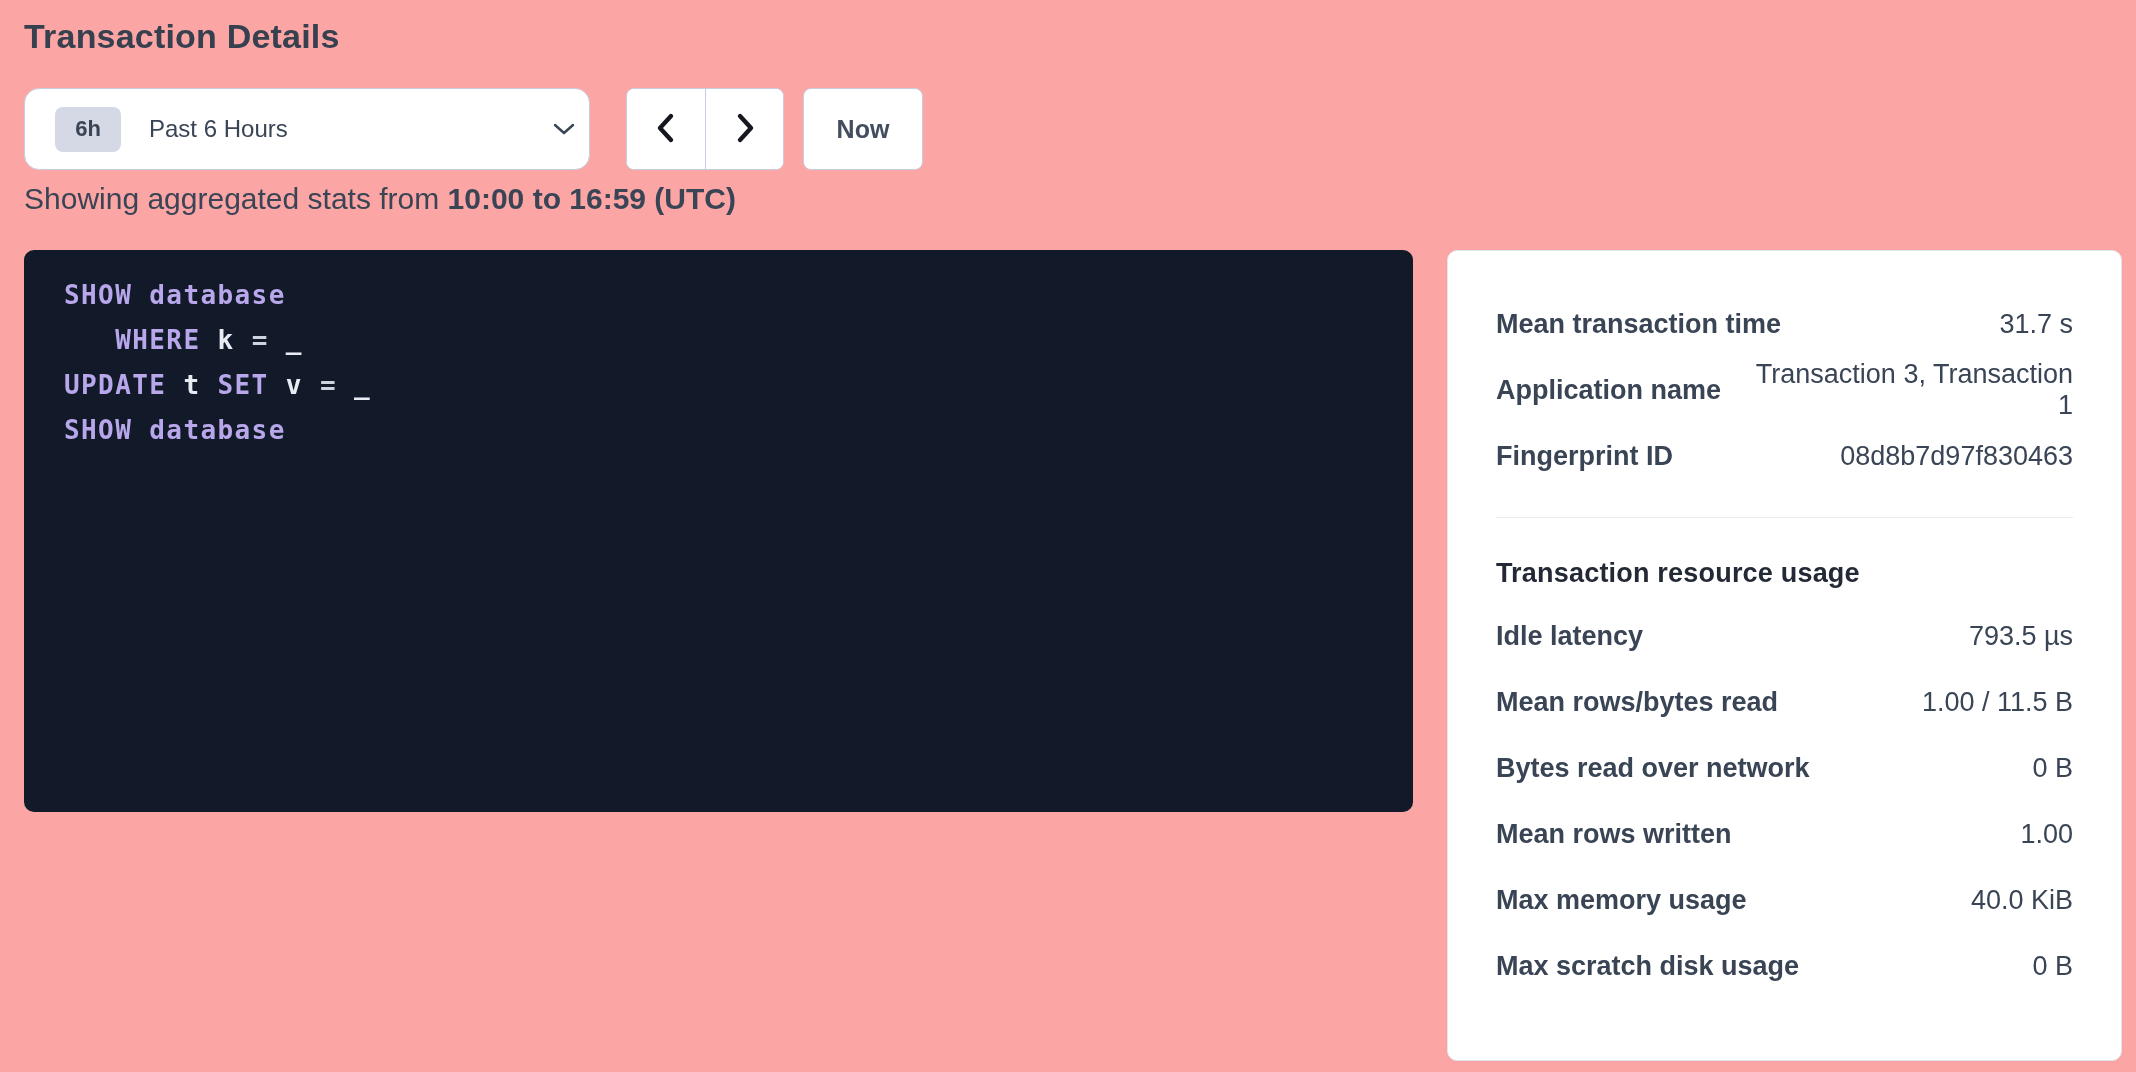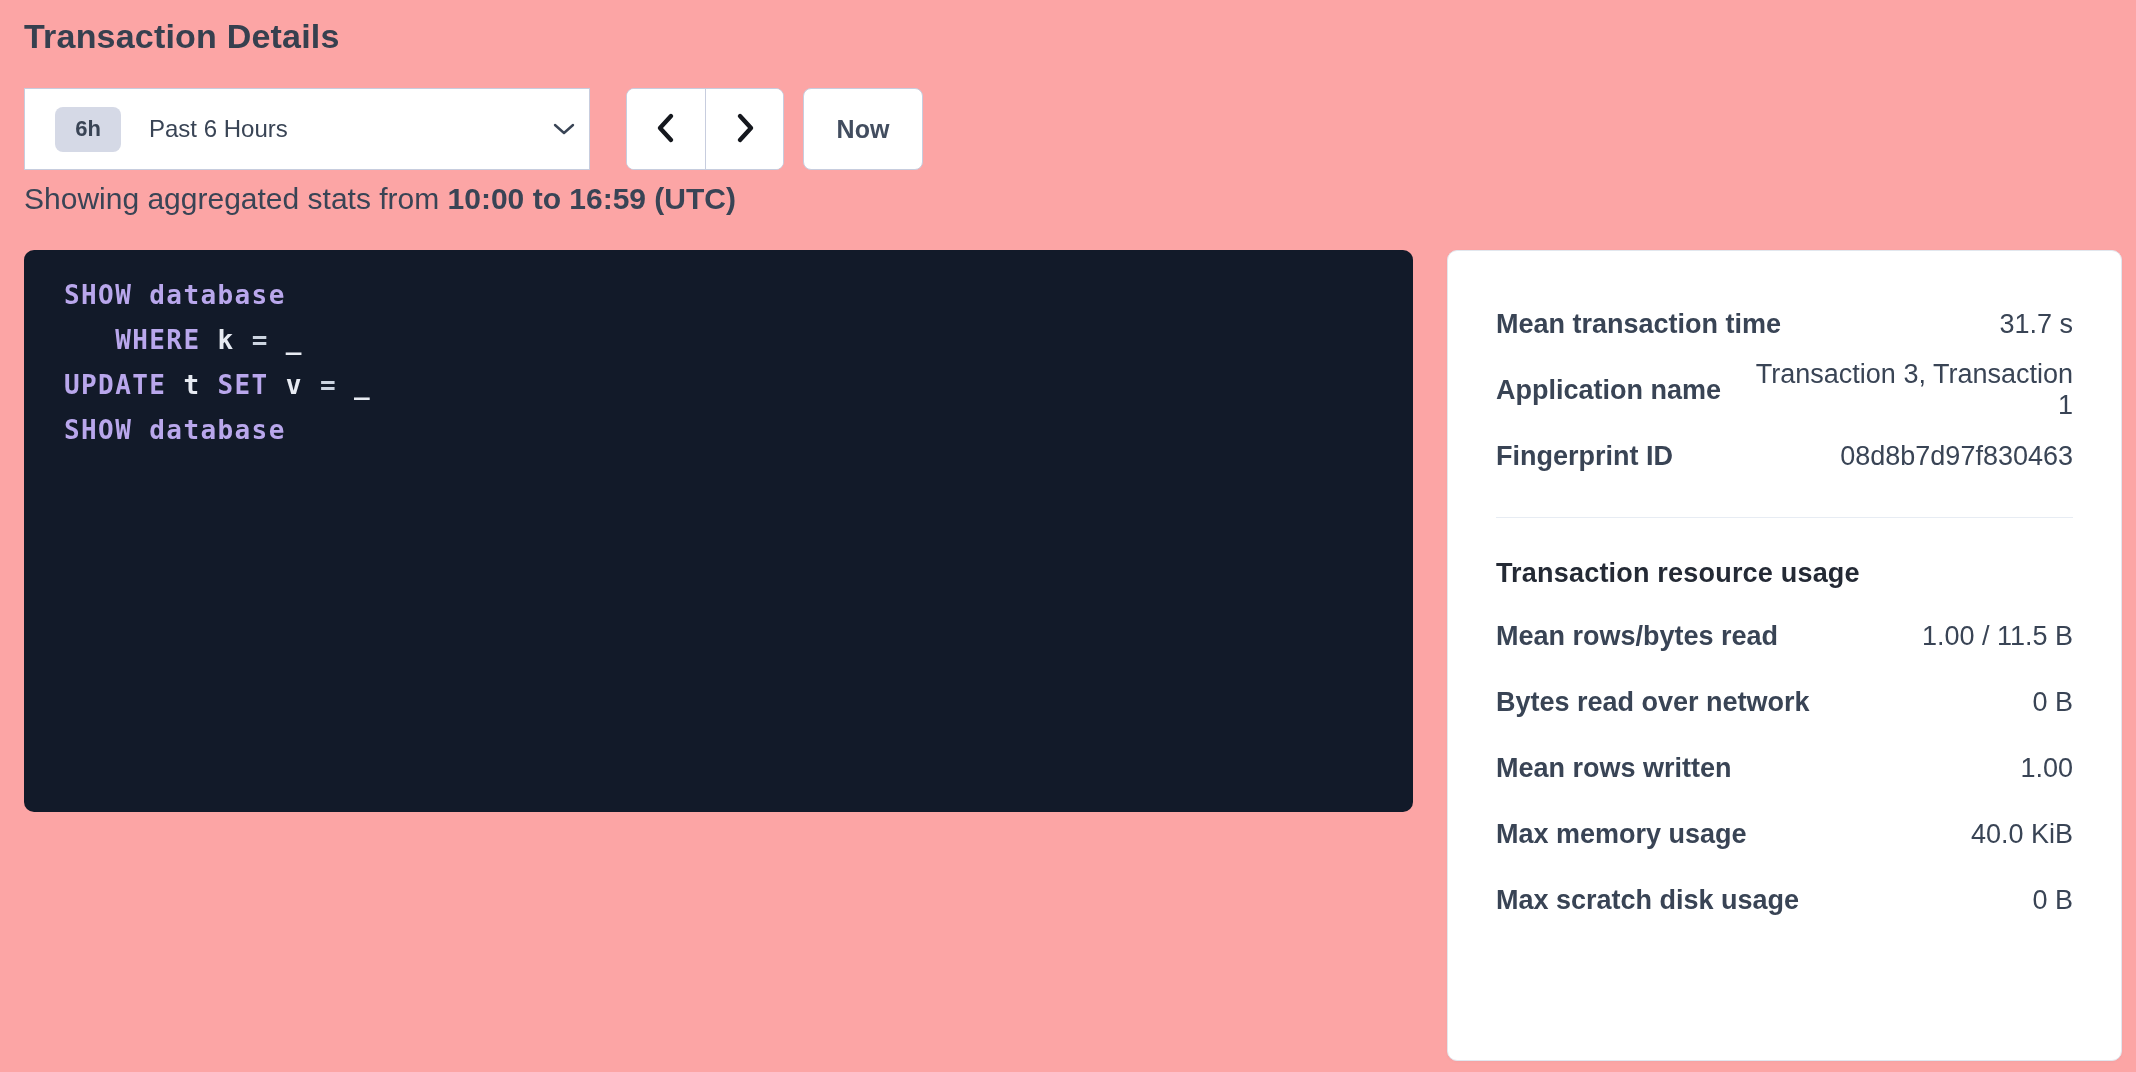--- a/index.html
+++ b/index.html
@@ -29,21 +29,21 @@
   .controls {
     display: flex;
     align-items: stretch;
     margin-top: 32px;
     height: 82px;
   }
   .time-select {
     width: 566px;
     background: #ffffff;
     border: 1px solid #c7cdde;
-    border-radius: 0;
+    border-radius: 15px;
     display: flex;
     align-items: center;
     padding: 0 12px 0 30px;
     cursor: pointer;
   }
   .range-badge {
     background: #d5d9e6;
     border-radius: 8px;
     min-width: 66px;
     height: 45px;
@@ -227,20 +227,24 @@
           </div>
           <div class="stat-row">
             <span class="stat-label">Fingerprint ID</span>
             <span class="stat-value">08d8b7d97f830463</span>
           </div>
         </div>
       <hr class="card-divider">
       <h2 class="resource-heading">Transaction resource usage</h2>
       <div id="resource-rows">
           <div class="stat-row">
+            <span class="stat-label">Idle latency</span>
+            <span class="stat-value">793.5 µs</span>
+          </div>
+          <div class="stat-row">
             <span class="stat-label">Mean rows/bytes read</span>
             <span class="stat-value">1.00 / 11.5 B</span>
           </div>
           <div class="stat-row">
             <span class="stat-label">Bytes read over network</span>
             <span class="stat-value">0 B</span>
           </div>
           <div class="stat-row">
             <span class="stat-label">Mean rows written</span>
             <span class="stat-value">1.00</span>

